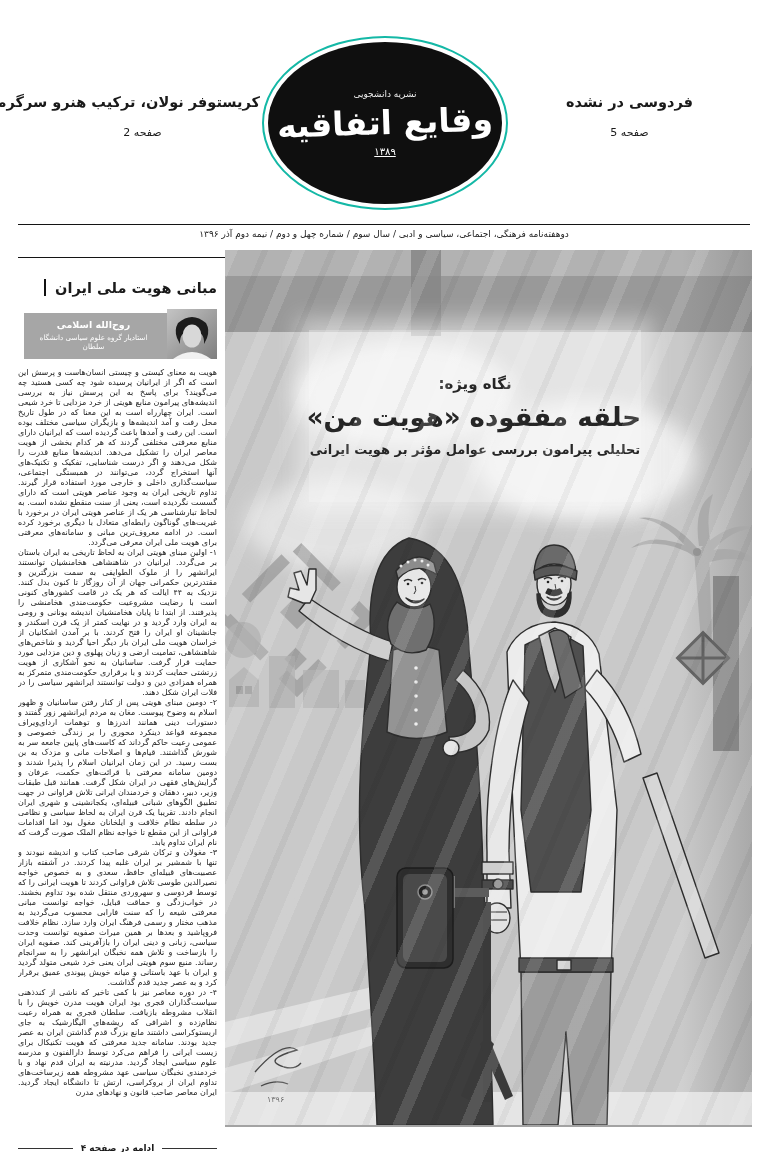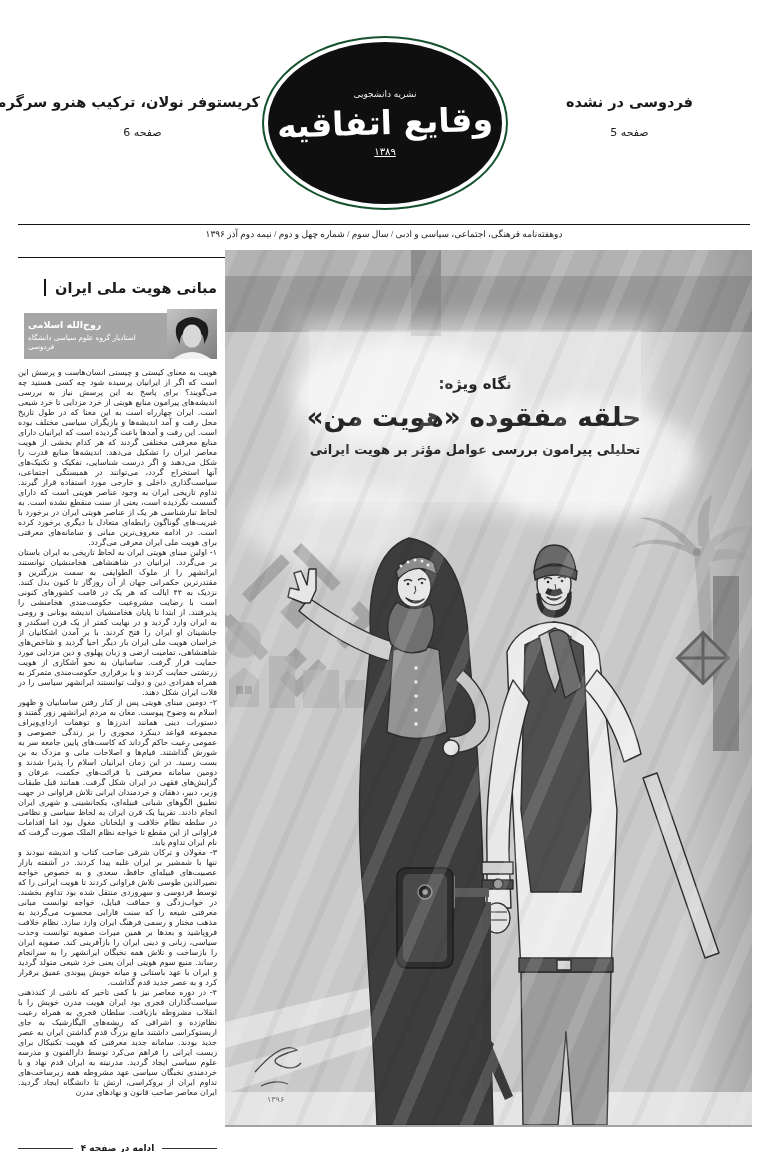--- a/index.html
+++ b/index.html
@@ -1,47 +1,47 @@
 <!DOCTYPE html>
 <html lang="fa"><head>
 <meta charset="utf-8">
 <style>
   html,body{margin:0;padding:0;background:#e8e8e8;}
   .page{position:relative;width:768px;height:1152px;margin:0 auto;background:#ffffff;overflow:hidden;
         font-family:"DejaVu Sans",sans-serif;color:#1a1a1a;}
 
   
-  .masthead{position:absolute;left:262px;top:36px;width:246px;height:174px;border:2px solid #14532d;
+  .masthead{position:absolute;left:262px;top:36px;width:246px;height:174px;border:2px solid #14b8a6;
             border-radius:50%;padding:4px;box-sizing:border-box;background:#fff;}
   .masthead-inner{width:100%;height:100%;border-radius:50%;background:#0f0f0f;color:#fff;
                   display:flex;flex-direction:column;align-items:center;justify-content:center;text-align:center;}
   .masthead-tagline{font-size:9px;opacity:.92;}
   .masthead-title{font-size:33px;font-weight:bold;line-height:1.02;margin:7px 0 6px;white-space:nowrap;
                   transform:rotate(-2deg);}
   .masthead-year{font-size:10px;letter-spacing:2px;text-decoration:underline;}
 
   
   .teaser{position:absolute;top:94px;width:235px;text-align:center;}
   .teaser.t-left{left:25px;}
   .teaser.t-right{left:512px;}
   .teaser-title{font-size:14.5px;font-weight:bold;white-space:nowrap;}
   .teaser-page{font-size:11px;margin-top:16px;}
 
   
   .folio{position:absolute;left:18px;right:18px;top:224px;border-top:1.5px solid #141414;
-         border-bottom:1.5px solid #141414;padding:4px 0 18px;text-align:center;font-size:9px;direction:rtl;font-family:Liberation Serif, serif;}
+         border-bottom:1.5px solid #141414;padding:4px 0 18px;text-align:center;font-size:9px;direction:rtl;}
 
   
   .article{position:absolute;left:18px;top:251px;width:199px;height:874px;display:flex;flex-direction:column;margin-top:28px;}
   .article-title-row{display:flex;align-items:center;justify-content:flex-start;direction:rtl;gap:9px;}
   .article-title{font-size:14.5px;font-weight:bold;white-space:nowrap;}
   .title-bar{width:2.5px;height:17px;background:#111;flex:0 0 auto;}
   .author{position:relative;height:50px;margin-top:13px;}
   .author-box{position:absolute;right:50px;left:6px;top:4px;bottom:0;background:#a6a6a6;color:#ffffff;
-              padding:6px 8px 0 4px;box-sizing:border-box;text-align:left;direction:rtl;}
+              padding:6px 8px 0 4px;box-sizing:border-box;text-align:center;direction:rtl;}
   .author-name{font-size:9.5px;font-weight:bold;}
   .author-affil{font-size:7.2px;margin-top:3px;}
   .author-photo{position:absolute;right:0;top:0;width:50px;height:50px;overflow:hidden;}
   .article-body{flex:1 1 auto;overflow:hidden;margin-top:9px;direction:rtl;text-align:justify;
                 font-size:8px;line-height:10px;color:#222;}
   .article-body p{margin:0;}
   .continuation{display:flex;align-items:center;gap:8px;margin-top:6px;direction:rtl;}
   .cont-line{flex:1;height:1px;background:#333;}
   .cont-text{font-size:9px;font-weight:bold;white-space:nowrap;}
 
@@ -77,38 +77,38 @@
   <div class="masthead">
     <div class="masthead-inner" dir="rtl">
       <div class="masthead-tagline">نشریه دانشجویی</div>
       <div class="masthead-title">وقایع اتفاقیه</div>
       <div class="masthead-year">۱۳۸۹</div>
     </div>
   </div>
 
   <div class="teaser t-left" dir="rtl">
     <div class="teaser-title">کریستوفر نولان، ترکیب هنرو سرگرمی</div>
-    <div class="teaser-page">صفحه 6</div>
+    <div class="teaser-page">صفحه 2</div>
   </div>
   <div class="teaser t-right" dir="rtl">
     <div class="teaser-title">فردوسی در نشده</div>
     <div class="teaser-page">صفحه 5</div>
   </div>
 
   <div class="folio">دوهفته‌نامه فرهنگی، اجتماعی، سیاسی و ادبی / سال سوم / شماره چهل و دوم / نیمه دوم آذر ۱۳۹۶</div>
 
   <div class="article">
     <div class="article-title-row">
       <span class="article-title">مبانی هویت ملی ایران</span>
       <span class="title-bar"></span>
     </div>
     <div class="author">
       <div class="author-box">
         <div class="author-name">روح‌الله اسلامی</div>
-        <div class="author-affil">استادیار گروه علوم سیاسی دانشگاه فردوسی</div>
+        <div class="author-affil">استادیار گروه علوم سیاسی دانشگاه سلطان</div>
       </div>
       <div class="author-photo">
         <svg width="50" height="50" viewBox="0 0 50 50">
           <rect width="50" height="50" fill="#9a9a9a"></rect>
           <rect width="50" height="50" fill="url(#gphoto)"></rect>
           <defs>
             <linearGradient id="gphoto" x1="0" y1="0" x2="1" y2="1">
               <stop offset="0" stop-color="#c4c4c4"></stop>
                 <stop offset="1" stop-color="#7e7e7e"></stop>
             </linearGradient>

